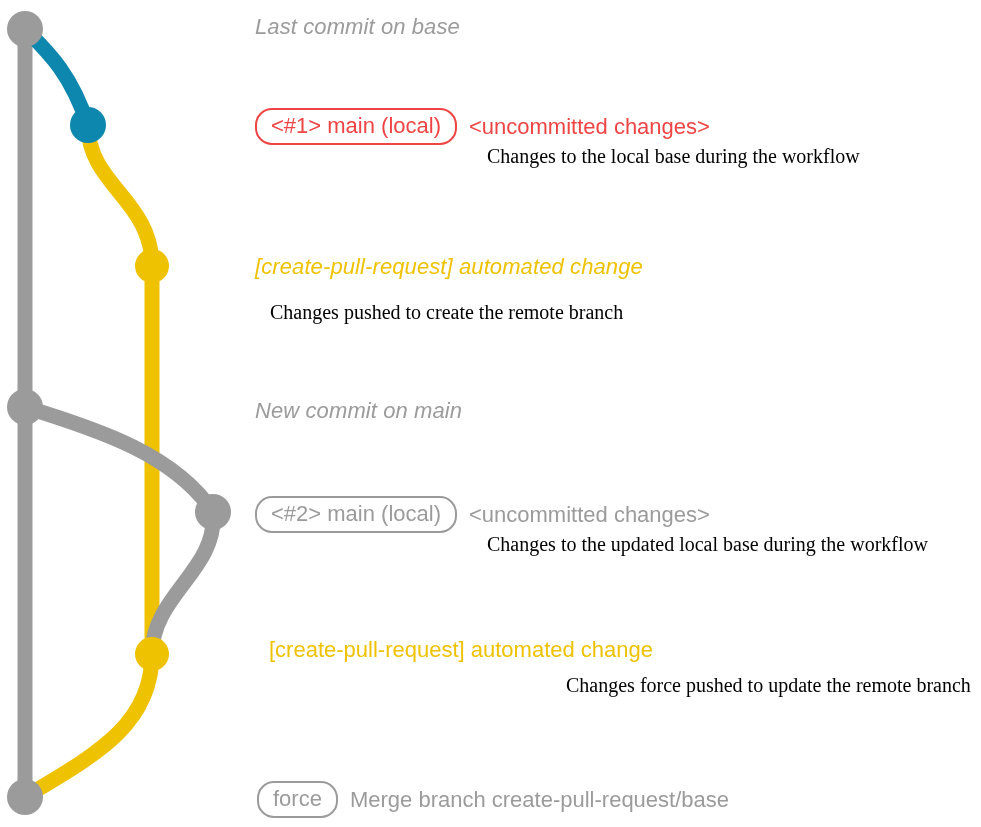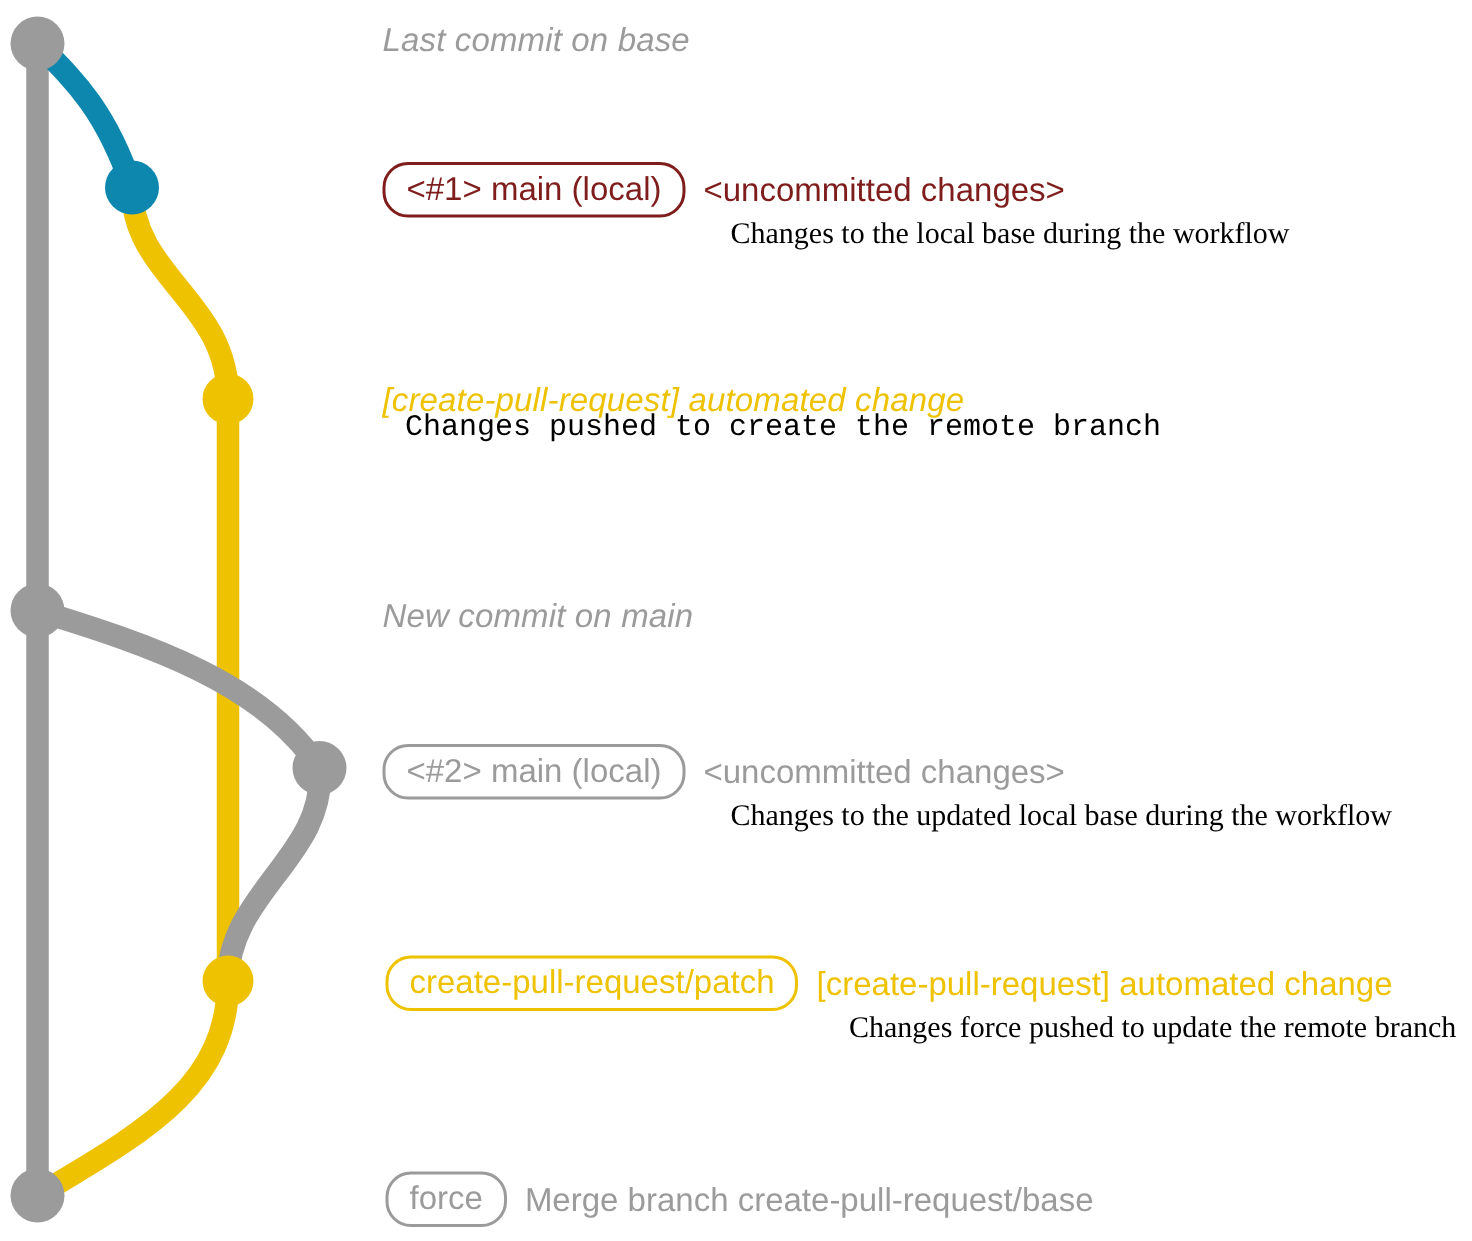--- a/index.html
+++ b/index.html
@@ -64,21 +64,21 @@
   .desc {
     position: absolute;
     font-family: "Liberation Serif", "DejaVu Serif", serif;
     font-size: 20px;
     color: #000000;
     white-space: nowrap;
     text-align: center;
   }
 
   
-  .c-teal   { color: #7f1d1d; }
+  .c-teal   { color: #ef4444; }
   .c-yellow { color: #efc200; }
   .c-gray   { color: #9b9b9b; }
 </style>
 </head>
 <body>
 
 <svg id="graph-svg" viewBox="0 0 981 827" xmlns="http://www.w3.org/2000/svg">
 
   <path d="M25,29 L25,797" stroke="#9b9b9b" stroke-width="15" fill="none" stroke-linecap="round"></path>
 
@@ -105,32 +105,31 @@
 
 <div class="plain-msg c-gray" style="left:255px; top:14px;">Last commit on base</div>
 
 <div class="ref-line" style="left:255px; top:108px;">
   <span class="pill c-teal">&lt;#1&gt; main (local)</span>
   <span class="msg c-teal">&lt;uncommitted changes&gt;</span>
 </div>
 <div class="desc" style="left:487px; top:145px;">Changes to the local base during the workflow</div>
 
 <div class="plain-msg c-yellow" style="left:255px; top:254px;">[create-pull-request] automated change</div>
-<div class="desc" style="left:270px; top:274px;font-family:Liberation Mono, monospace;">Changes pushed to create the remote branch</div>
+<div class="desc" style="left:270px; top:301px;">Changes pushed to create the remote branch</div>
 
 <div class="plain-msg c-gray" style="left:255px; top:398px;">New commit on main</div>
 
 <div class="ref-line" style="left:255px; top:496px;">
   <span class="pill c-gray">&lt;#2&gt; main (local)</span>
   <span class="msg c-gray">&lt;uncommitted changes&gt;</span>
 </div>
 <div class="desc" style="left:487px; top:533px;">Changes to the updated local base during the workflow</div>
 
 <div class="ref-line" style="left:257px; top:637px;">
-  <span class="pill c-yellow">create-pull-request/patch</span>
   <span class="msg c-yellow">[create-pull-request] automated change</span>
 </div>
 <div class="desc" style="left:566px; top:674px;">Changes force pushed to update the remote branch</div>
 
 <div class="ref-line" style="left:257px; top:781px;">
   <span class="pill c-gray">force</span>
   <span class="msg c-gray">Merge branch create-pull-request/base</span>
 </div>
 
 </body></html>

